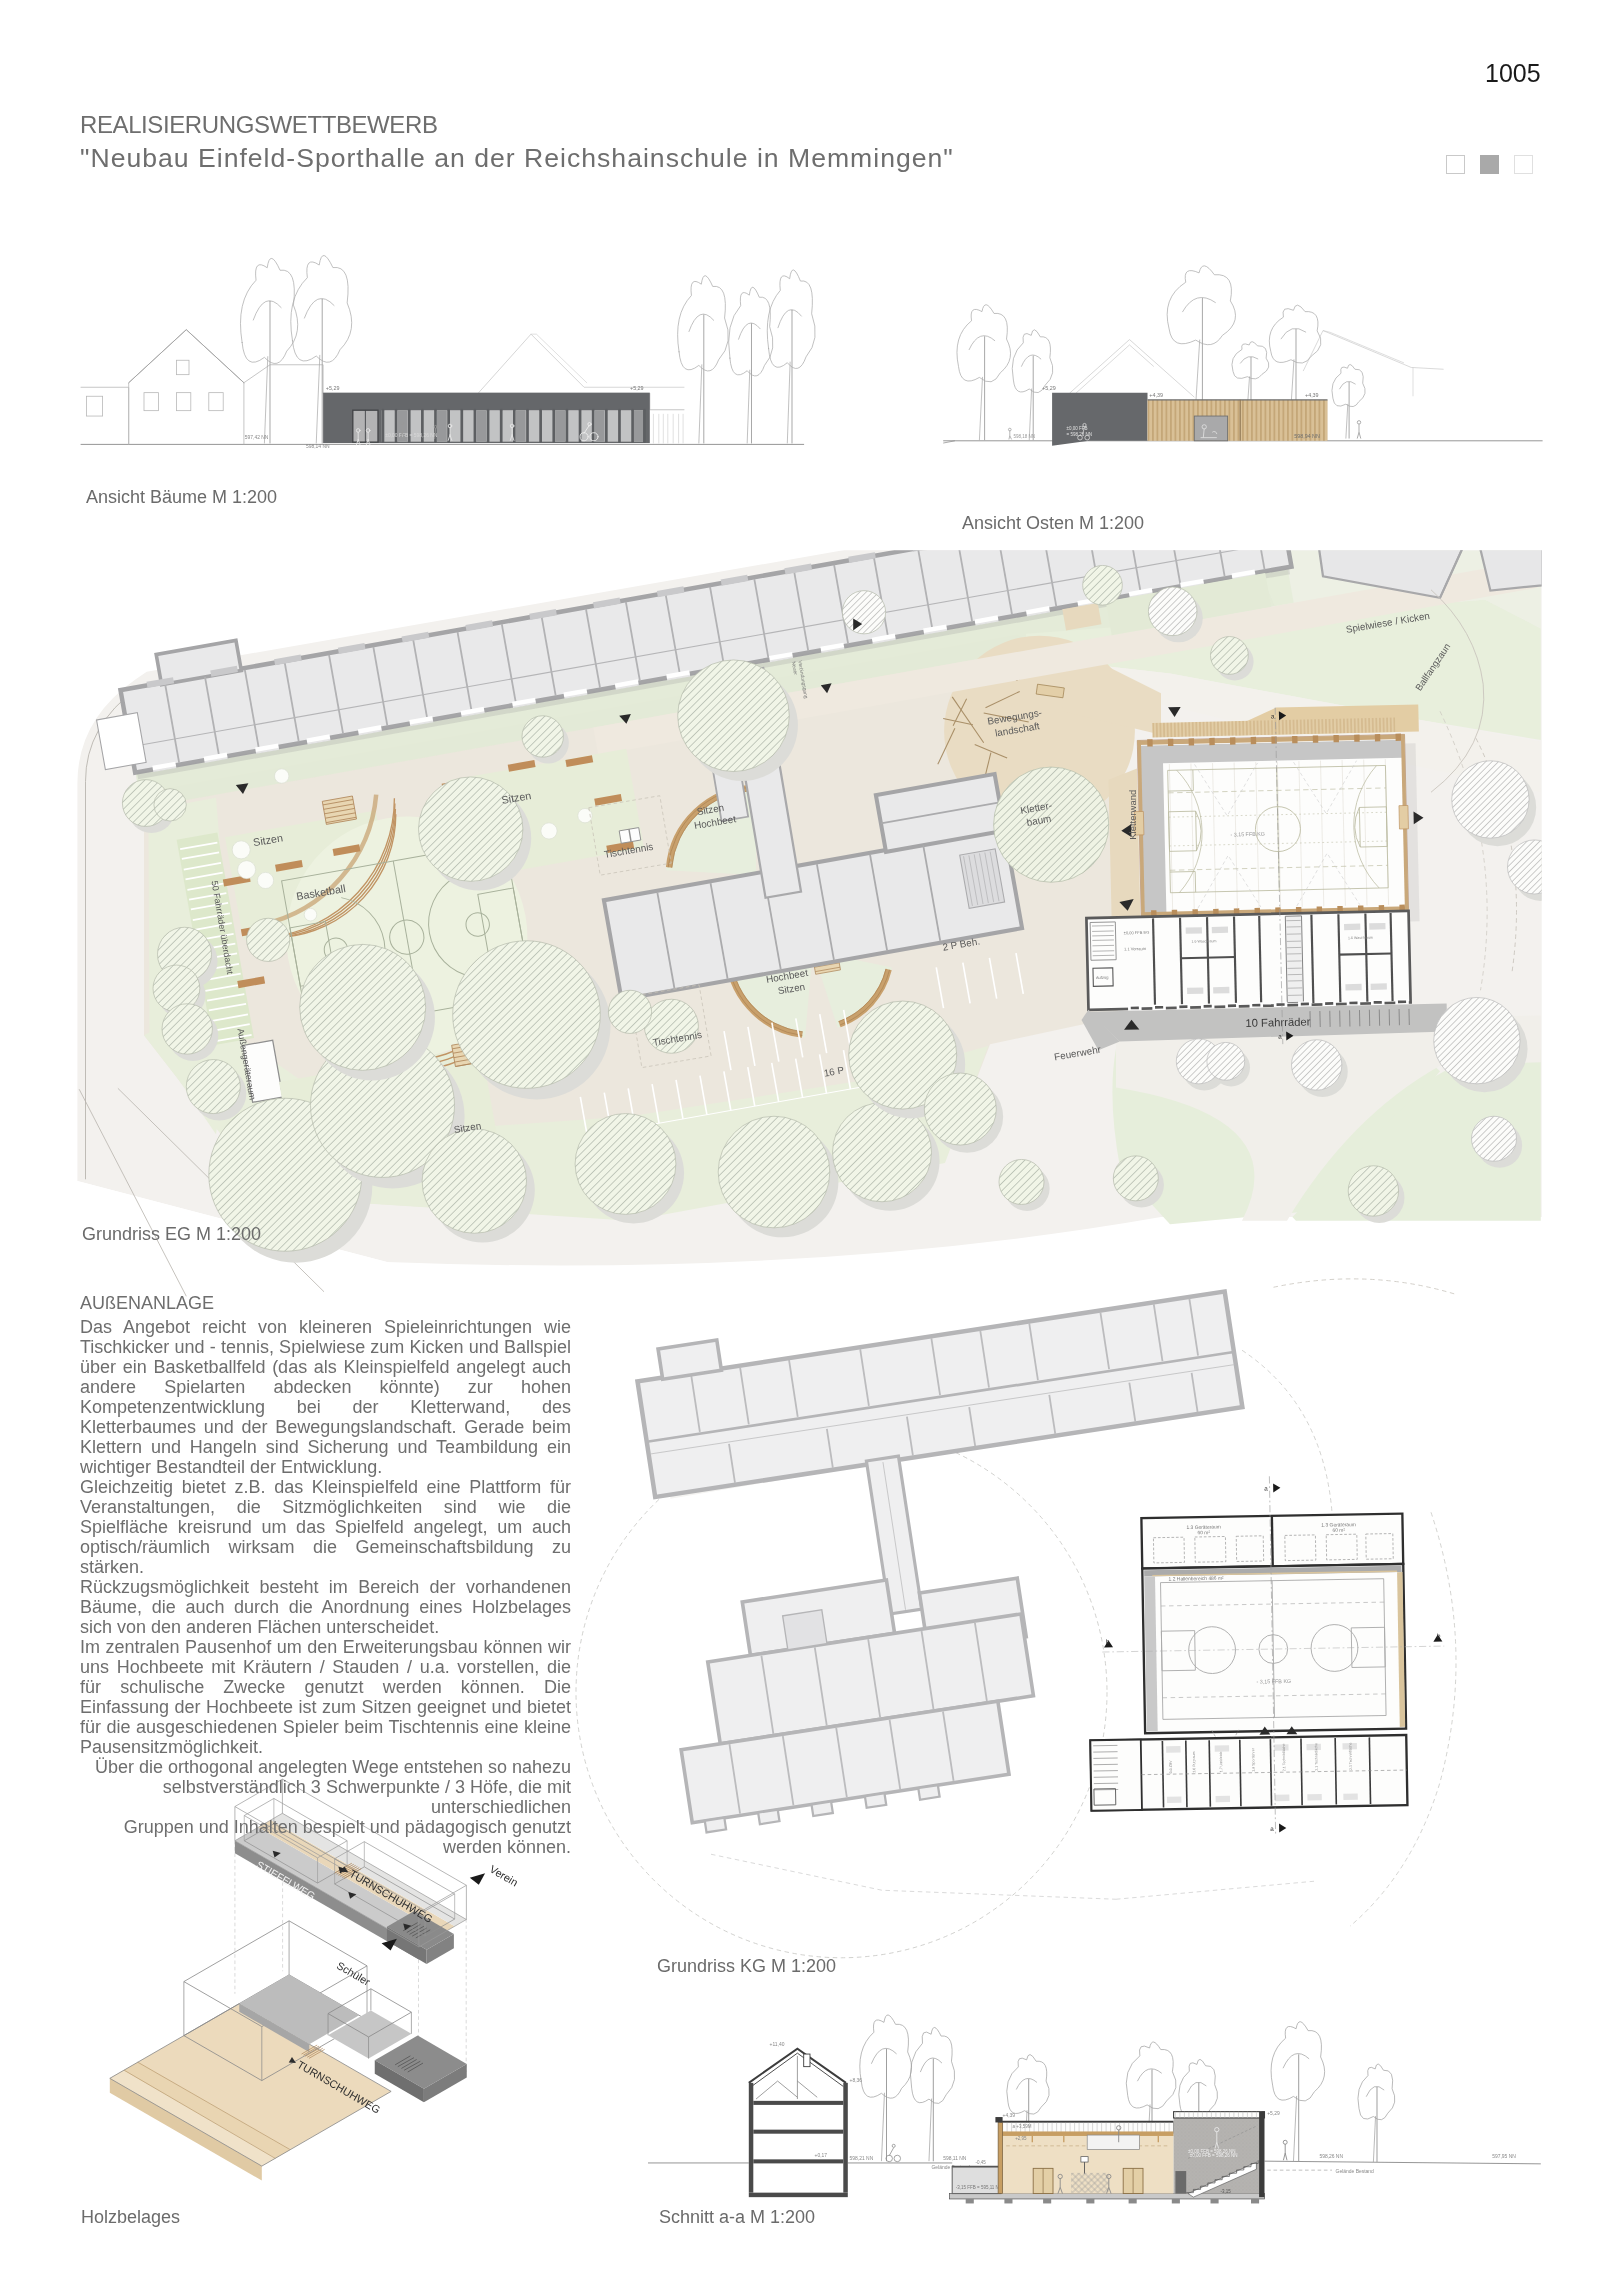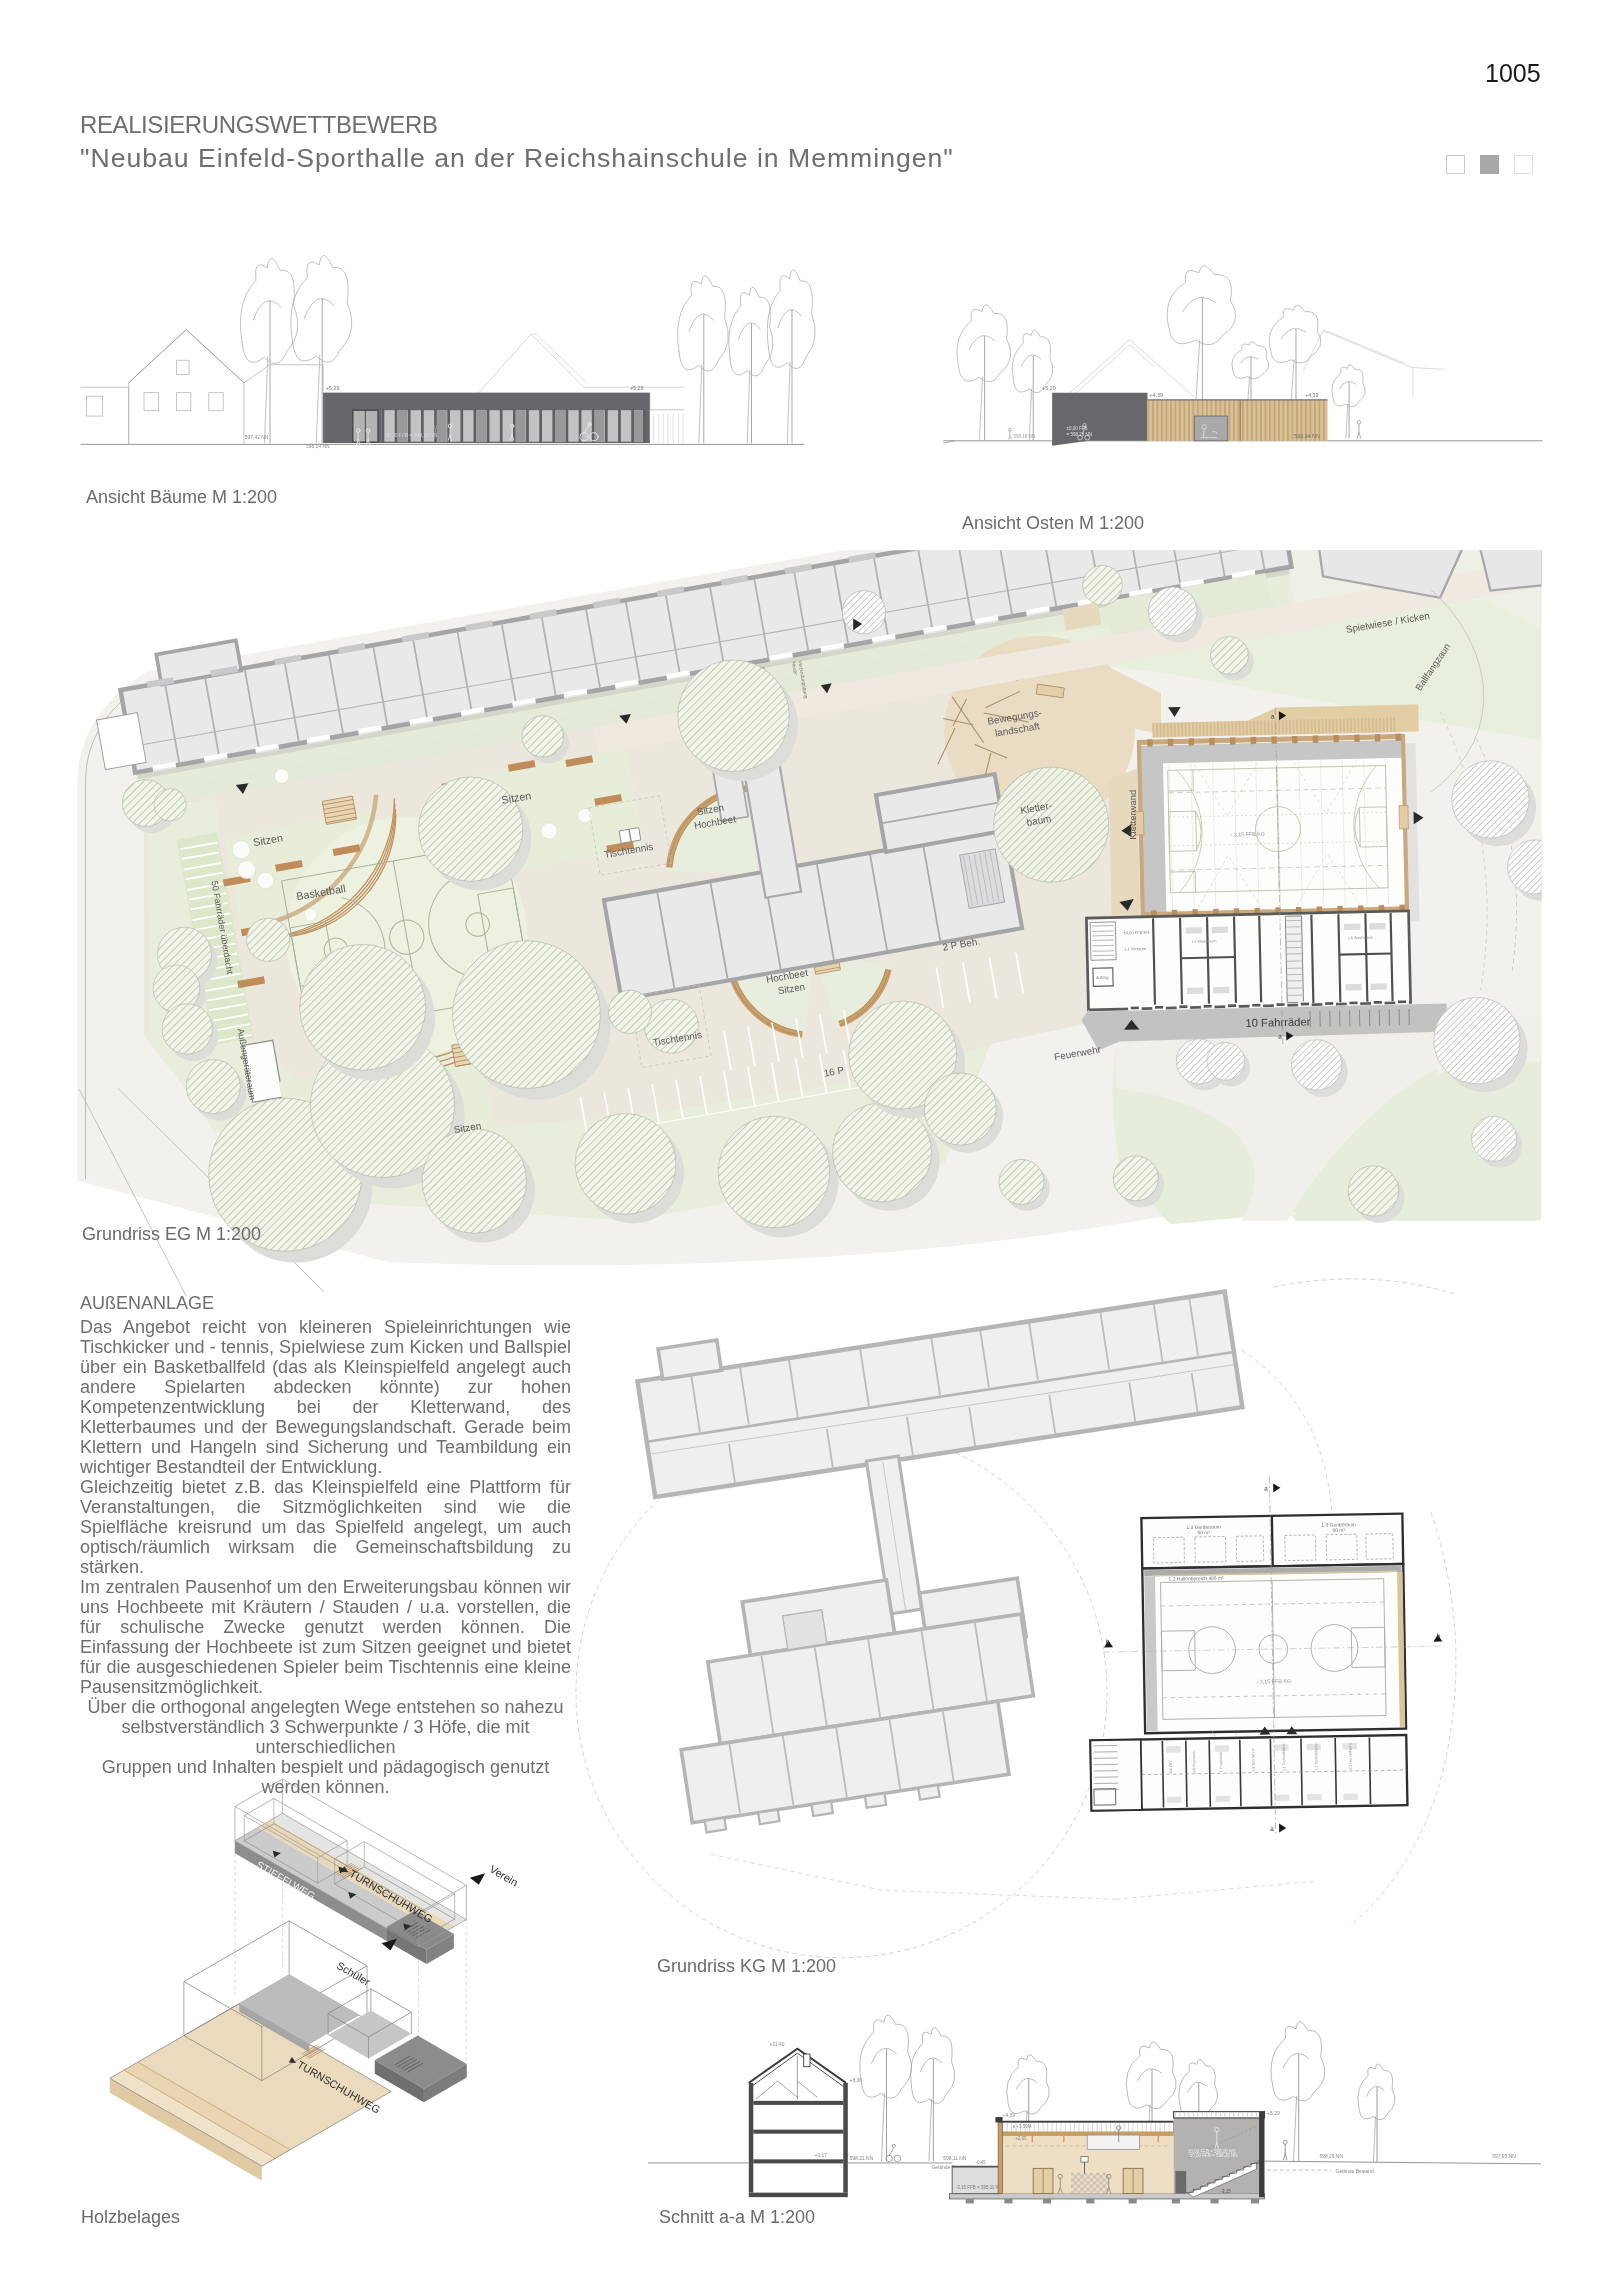--- a/index.html
+++ b/index.html
@@ -1344,17 +1344,18 @@
 <div class="lbl" style="left:86px;top:487px;">Ansicht Bäume M 1:200</div>
 <div class="lbl" style="left:962px;top:487px;margin-top:26px;">Ansicht Osten M 1:200</div>
 <div class="lbl" style="left:82px;top:1224px;">Grundriss EG M 1:200</div>
 <div class="lbl" style="left:657px;top:1956px;">Grundriss KG M 1:200</div>
 <div class="lbl" style="left:81px;top:2207px;">Holzbelages</div>
 <div class="lbl" style="left:659px;top:2207px;">Schnitt a-a M 1:200</div>
 <div class="para">
 <p style="margin-bottom:3.6px;">AUßENANLAGE</p>
 <p>Das Angebot reicht von kleineren Spieleinrichtungen wie Tischkicker und - tennis, Spielwiese zum Kicken und Ballspiel über ein Basketballfeld (das als Kleinspielfeld angelegt auch andere Spielarten abdecken könnte) zur hohen Kompetenzentwicklung bei der Kletterwand, des Kletterbaumes und der Bewegungslandschaft. Gerade beim Klettern und Hangeln sind Sicherung und Teambildung ein wichtiger Bestandteil der Entwicklung.</p>
 <p>Gleichzeitig bietet z.B. das Kleinspielfeld eine Plattform für Veranstaltungen, die Sitzmöglichkeiten sind wie die Spielfläche kreisrund um das Spielfeld angelegt, um auch optisch/räumlich wirksam die Gemeinschaftsbildung zu stärken.</p>
+<p>Rückzugsmöglichkeit besteht im Bereich der vorhandenen Bäume, die auch durch die Anordnung eines Holzbelages sich von den anderen Flächen unterscheidet.</p>
 <p>Im zentralen Pausenhof um den Erweiterungsbau können wir uns Hochbeete mit Kräutern / Stauden / u.a. vorstellen, die für schulische Zwecke genutzt werden können. Die Einfassung der Hochbeete ist zum Sitzen geeignet und bietet für die ausgeschiedenen Spieler beim Tischtennis eine kleine Pausensitzmöglichkeit.</p>
-<p style="text-align:center;">Über die orthogonal angelegten Wege entstehen so nahezu<br>selbstverständlich 3 Schwerpunkte / 3 Höfe, die mit unterschiedlichen<br>Gruppen und Inhalten bespielt und pädagogisch genutzt werden können.</p>
+<p style="text-align:right;">Über die orthogonal angelegten Wege entstehen so nahezu<br>selbstverständlich 3 Schwerpunkte / 3 Höfe, die mit unterschiedlichen<br>Gruppen und Inhalten bespielt und pädagogisch genutzt werden können.</p>
 </div>
 </div>
 
 
 </body></html>

